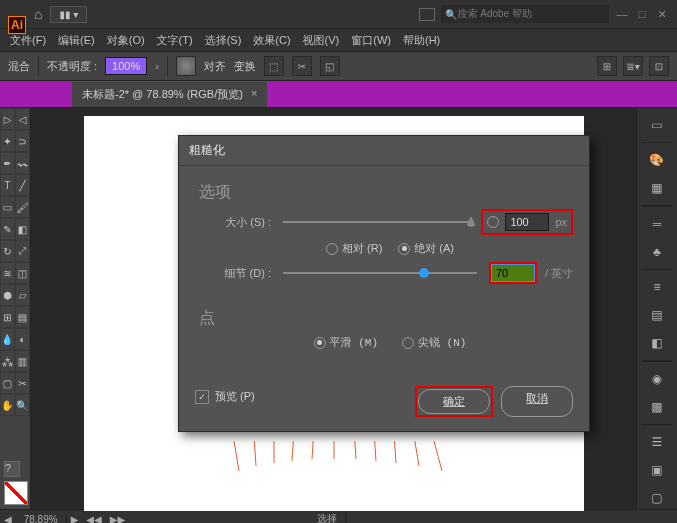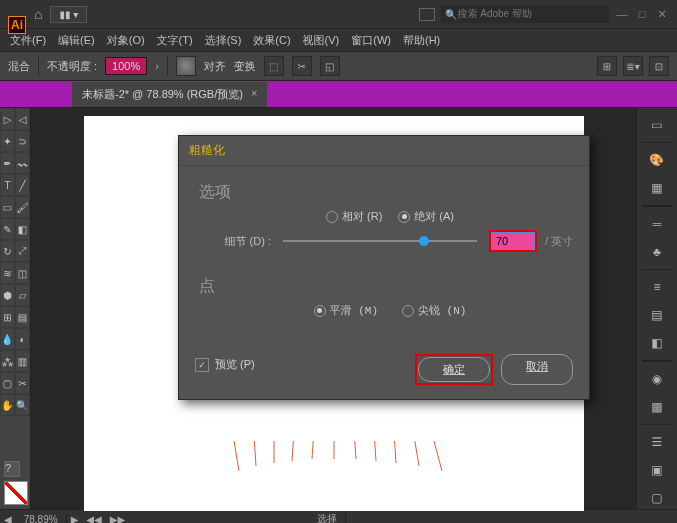--- a/index.html
+++ b/index.html
@@ -24,21 +24,21 @@
 .ai-icon { width:16px; height:16px; background:#2a0a00; border:1px solid #ff8000; display:flex; align-items:center; justify-content:center; color:#ff8000; font-size:12px; font-weight:bold; margin-right:8px;margin-top:22px; }
 .home-icon { color:#b0b0b0; font-size:14px; margin-right:8px; }
 .dd { background:#3a3a3a; padding:2px 8px; border:1px solid #555; font-size:10px; display:flex; align-items:center; }
 .top-right { margin-left:auto; display:flex; align-items:center; gap:6px; }
 .win-btn { width:14px; text-align:center; color:#888; }
 .search-ph { background:#2a2a2a; width:160px; height:16px; font-size:10px; color:#777; padding:1px 4px; display:flex; align-items:center; }
 .menubar { background:#323232; height:22px; display:flex; align-items:center; padding:0 6px; gap:4px; color:#c0c0c0; border-bottom:1px solid #222; }
 .menu-item { padding:2px 4px; }
 .control-bar { background:#434343; height:28px; display:flex; align-items:center; padding:0 8px; gap:8px; border-bottom:1px solid #222; }
 .cb-label { color:#c8c8c8; }
-.cb-input { background:#be185d; padding:2px 4px; border:1px solid #1a1a1a; color:#ddd; min-width:32px; text-align:center; }
+.cb-input { background:#8b5cf6; padding:2px 4px; border:1px solid #1a1a1a; color:#ddd; min-width:32px; text-align:center; }
 .cb-icon { width:18px; height:18px; display:flex; align-items:center; justify-content:center; color:#b0b0b0; background:#3a3a3a; border:1px solid #2a2a2a; font-size:10px; }
 .cb-sep { width:1px; height:20px; background:#2a2a2a; }
 .tab-bar { background:#a21caf; height:26px; display:flex; align-items:end; padding-left:72px; border-bottom:1px solid #222; }
 .doc-tab { background:#444; padding:5px 10px; font-size:11px; color:#d0d0d0; display:flex; gap:8px; }
 .tab-close { color:#aaa; }
 .main { display:flex; height:calc(523px - 28px - 22px - 28px - 26px - 18px); }
 .toolbox { width:30px; background:#434343; display:flex; flex-direction:column; border-right:1px solid #222; }
 .toolrow { display:flex; }
 .tool { width:14px; height:20px; margin:0; display:flex; align-items:center; justify-content:center; border:1px solid #3a3a3a; background:#434343; font-size:10px; color:#c0c0c0; }
 .swatch-area { margin-top:auto; padding:4px; }
@@ -49,30 +49,30 @@
 .sun { position:absolute; bottom:-50px; left:50%; transform:translateX(-50%); width:220px; height:120px; }
 .right-panel { width:40px; background:#323232; border-left:1px solid #222; display:flex; flex-direction:column; align-items:center; gap:6px; padding-top:6px; }
 .rp-icon { width:26px; height:26px; display:flex; align-items:center; justify-content:center; color:#b0b0b0; border:1px solid transparent; font-size:12px; }
 .rp-sep { height:2px; width:30px; background:#222; }
 .statusbar { height:18px; background:#323232; border-top:1px solid #222; display:flex; align-items:center; font-size:10px; color:#aaa; }
 .sb-item { padding:0 8px; border-right:1px solid #222; }
 .sb-arrow { padding:0 4px; }
 
 
 .dialog { position:absolute; left:178px; top:135px; width:410px; background:#535353; border:1px solid #2a2a2a; box-shadow:4px 4px 10px rgba(0,0,0,0.6); z-index:100; }
-.dlg-title { padding:6px 10px; font-size:12px; color:#eab308; border-bottom:1px solid #444; }
+.dlg-title { padding:6px 10px; font-size:12px; color:#e5e5e5; border-bottom:1px solid #444; }
 .dlg-body { padding:8px 16px 14px 16px; }
 .fieldset { border:none; padding:8px 0 6px 0; margin:0 0 4px 0; }
 .field-legend { color:#9a9a9a; font-size:16px; margin-bottom:4px; padding-left:4px; }
 .row { display:flex; align-items:center; gap:8px; margin:6px 0 6px 12px; }
 .lbl { color:#bfbfbf; min-width:64px; text-align:right; }
 .slider-track { flex:1; height:2px; background:#888; position:relative; margin:0 4px; }
 .slider-thumb { width:10px; height:10px; border-radius:50%; position:absolute; top:-4px; }
 .input-box { background:#3a3a3a; border:1px solid #1a1a1a; padding:2px 4px; color:#ddd; min-width:34px; }
-.input-focus { background:#ec4899; color:#000; border:1px solid #4a90e2; }
+.input-focus { background:#4d7c0f; color:#000; border:1px solid #4a90e2; }
 .radio { display:flex; align-items:center; gap:4px; color:#c8c8c8; }
 .radio-circle { width:10px; height:10px; border-radius:50%; border:1px solid #999; display:flex; align-items:center; justify-content:center; }
 .radio-dot { width:5px; height:5px; border-radius:50%; background:#d0d0d0; }
 .checkbox { display:flex; align-items:center; gap:6px; color:#d0d0d0; }
 .cb-box { width:12px; height:12px; border:1px solid #888; display:flex; align-items:center; justify-content:center; color:#d0d0d0; font-size:9px; }
 .dlg-buttons { display:flex; gap:8px; justify-content:flex-end; margin-top:10px;text-decoration:underline; }
 .btn { border:1px solid #999; border-radius:12px; padding:4px 24px; background:#535353; color:#e0e0e0; }
 .redbox { border:2px solid #e30000; padding:2px 4px; display:inline-flex; align-items:center; gap:6px; }
 .unit { color:#9a9a9a; }
 .trisvg { stroke:#888; fill:none; }
@@ -257,20 +257,33 @@
   <span class="sb-arrow">▶▶</span>
   <span class="sb-item" style="margin-left:180px">选择</span>
 </div>
 
 <div class="dialog">
   <div class="dlg-title">粗糙化</div>
   <div class="dlg-body">
     <div class="fieldset">
       <div class="field-legend">选项</div>
 
+      <div class="row">
+        <span class="lbl">大小 (S) :</span>
+        <div class="slider-track">
+          <svg class="slider-thumb trisvg" style="left:98%;width:10px;height:10px;top:-4px;" viewBox="0 0 10 10">
+              <polygon points="5,0 10,10 0,10" fill="#888"></polygon>
+            </svg>
+        </div>
+        <span class="redbox">
+          <span class="radio-circle"></span>
+          <span class="input-box">100</span>
+          <span class="unit">px</span>
+        </span>
+      </div>
 
       <div class="row" style="justify-content:center;gap:16px;">
         <span class="radio">
             <span class="radio-circle"></span>
             <span>相对 (R)</span>
           </span>
         <span class="radio">
             <span class="radio-circle">
               <span class="radio-dot"></span>
             </span>

